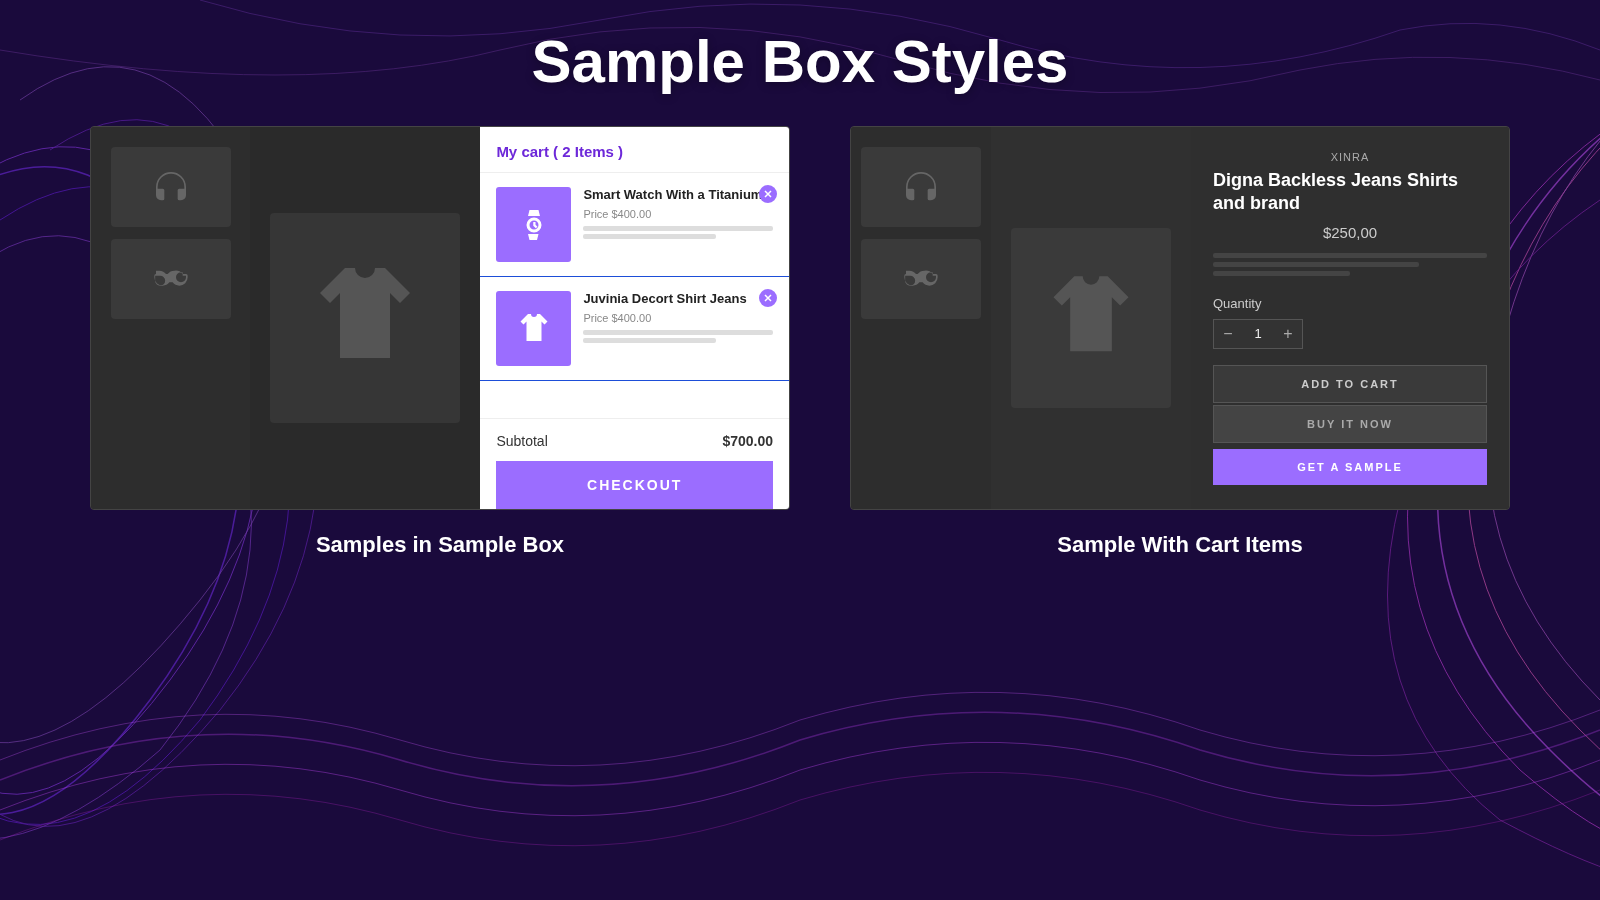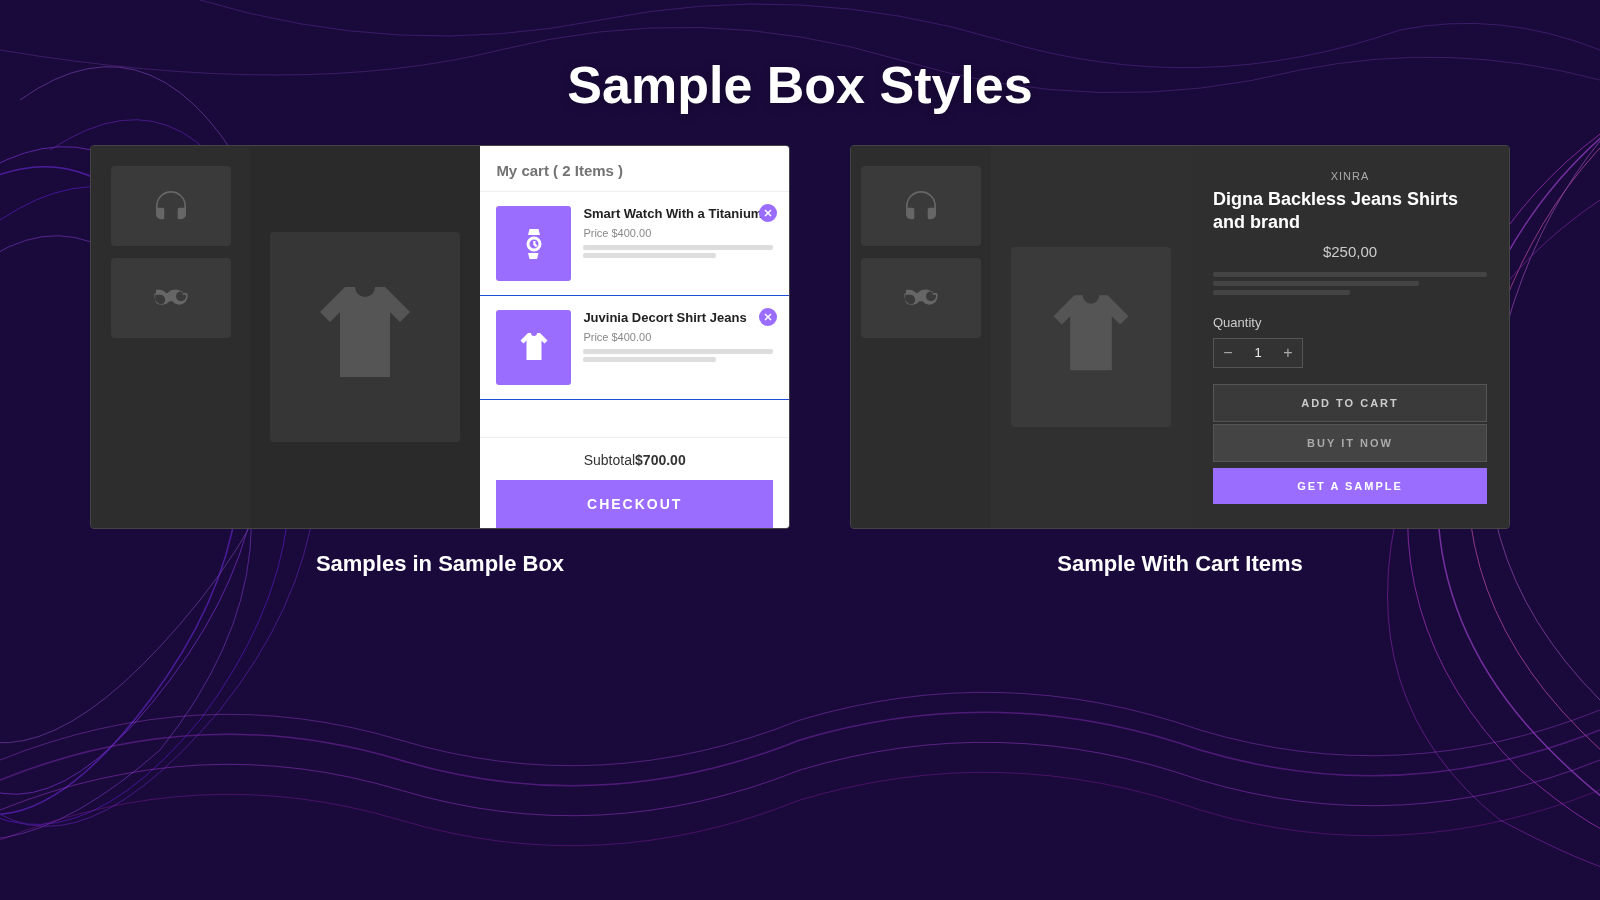--- a/index.html
+++ b/index.html
@@ -25,23 +25,23 @@
     .bg-waves svg {
       width: 100%;
       height: 100%;
     }
 
     .page-title {
       position: relative;
       z-index: 1;
       text-align: center;
       color: #ffffff;
-      font-size: 52px;
+      font-size: 60px;
       font-weight: 900;
-      padding-top: 55px;
+      padding-top: 27px;
       padding-bottom: 30px;
       text-shadow: 0 2px 10px rgba(0,0,0,0.3);
     }
 
     .boxes-container {
       position: relative;
       z-index: 1;
       display: flex;
       justify-content: center;
       gap: 60px;
@@ -112,21 +112,21 @@
     .cart-panel {
       width: 310px;
       background: #ffffff;
       display: flex;
       flex-direction: column;
     }
 
     .cart-title {
       font-size: 15px;
       font-weight: 600;
-      color: #737373;
+      color: #6d28d9;
       padding: 16px 16px 12px;
       border-bottom: 1px solid #eee;
     }
 
     .cart-items {
       flex: 1;
       overflow: hidden;
     }
 
     .cart-item {
@@ -207,21 +207,21 @@
       fill: white;
     }
 
     .cart-footer {
       padding: 14px 16px 0;
       border-top: 1px solid #eee;
     }
 
     .subtotal-row {
       display: flex;
-      justify-content: center;
+      justify-content: space-between;
       align-items: center;
       margin-bottom: 12px;
     }
 
     .subtotal-label {
       font-size: 14px;
       color: #333;
       font-weight: 500;
     }
 

